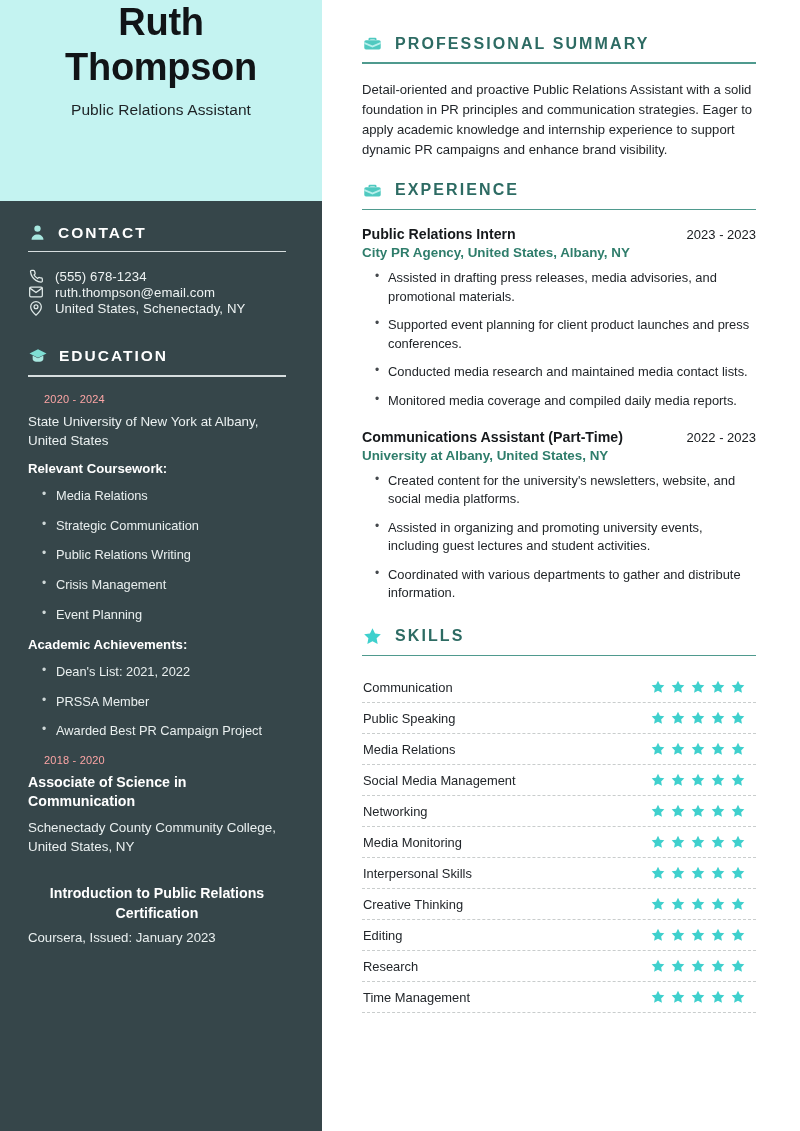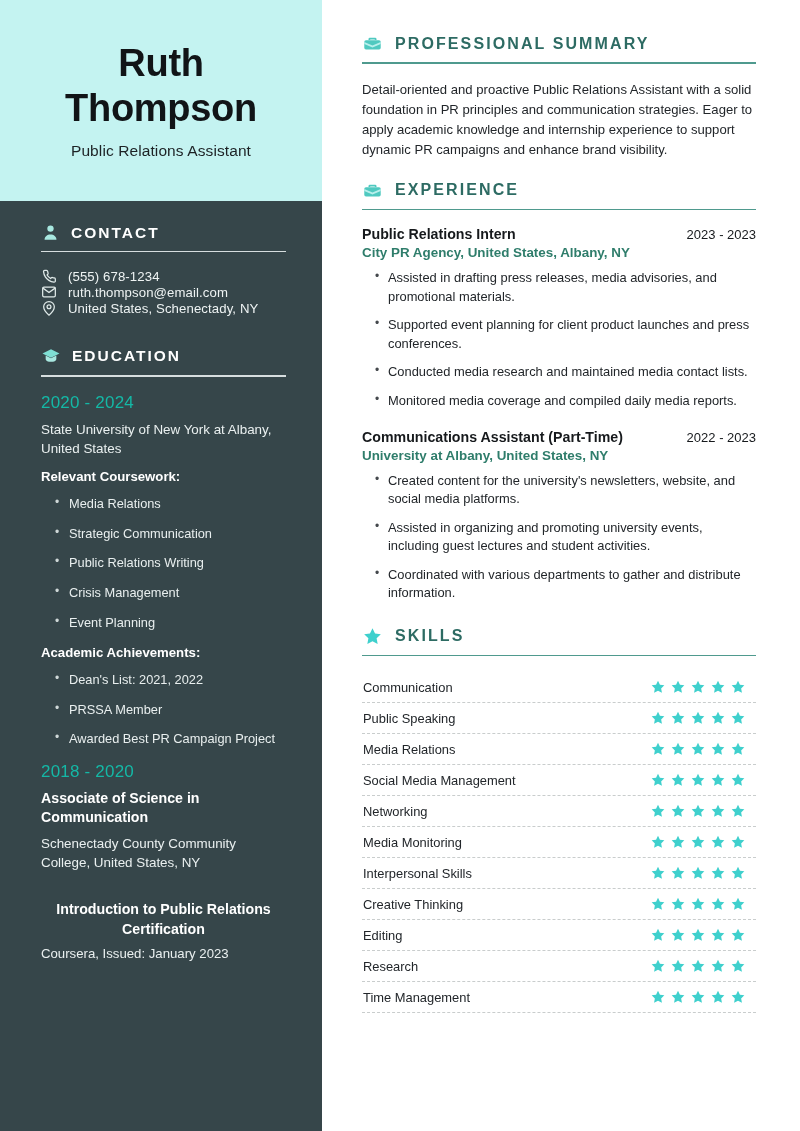--- a/index.html
+++ b/index.html
@@ -11,51 +11,51 @@
     overflow:hidden;
   }
   .resume { position:relative; width:800px; height:1131px; display:flex; background:#ffffff; }
 
   
   .sidebar { width:322px; flex:0 0 322px; background:#36464a; position:relative; }
   .name-block {
     background:#c4f3f1;
     height:201px;
     display:flex; flex-direction:column;
-    align-items:center; justify-content:center;
+    align-items:center; 
     padding:0 18px;
   }
   .name-first, .name-last {
     font-size:38px; font-weight:700; color:#111417;
     line-height:1.18; letter-spacing:-0.3px; text-align:center;
   }
   .job-title {
     margin-top:11px; font-size:15.5px; color:#1d2225;
     text-align:center; letter-spacing:0.1px;
   }
 
-  .side-body { padding:22px 36px 30px 41px; }
+  .side-body { padding:22px 36px 30px 28px; }
 
   .side-sec-head {
     display:flex; align-items:center; gap:11px;
     margin-bottom:9px;
   }
   .side-sec-title {
     font-size:15.5px; font-weight:700; color:#ffffff;
     letter-spacing:2.0px;
   }
   .side-rule { height:1.4px; background:#d7dedf; margin-bottom:16px; }
   .ico { flex:0 0 auto; display:block; }
 
   .contact-list { display:flex; flex-direction:column; margin-bottom:30px; }
   .contact-row { display:flex; align-items:center; gap:11px; }
   .contact-txt { font-size:13.2px; color:#eef3f3; letter-spacing:0.1px; }
 
   .edu-entry { margin-bottom:4px; }
-  .edu-date { font-size:17px; color:#14b8a6; margin-bottom:7px; letter-spacing:0.2px; }
+  .edu-date { font-size:11px; color:#fca5a5; margin-bottom:7px; letter-spacing:0.2px;margin-left:16px; }
   .edu-degree { font-size:14.2px; font-weight:700; color:#ffffff; line-height:1.34; margin-bottom:7px; }
   .edu-school { font-size:13.4px; color:#eaf0f0; line-height:1.43; margin-bottom:9px; }
   .edu-sub { font-size:13.2px; font-weight:700; color:#ffffff; margin:11px 0 12px; }
 
   .bullets { list-style:none; display:flex; flex-direction:column; gap:13px; margin:0 0 14px 14px; }
   .bullets li { position:relative; padding-left:14px; font-size:12.8px; color:#e9efef; line-height:1.3; }
   .bullets li::before {
     content:"•"; position:absolute; left:0; top:-1px; color:#cfd8d8; font-size:12px;
   }
 

